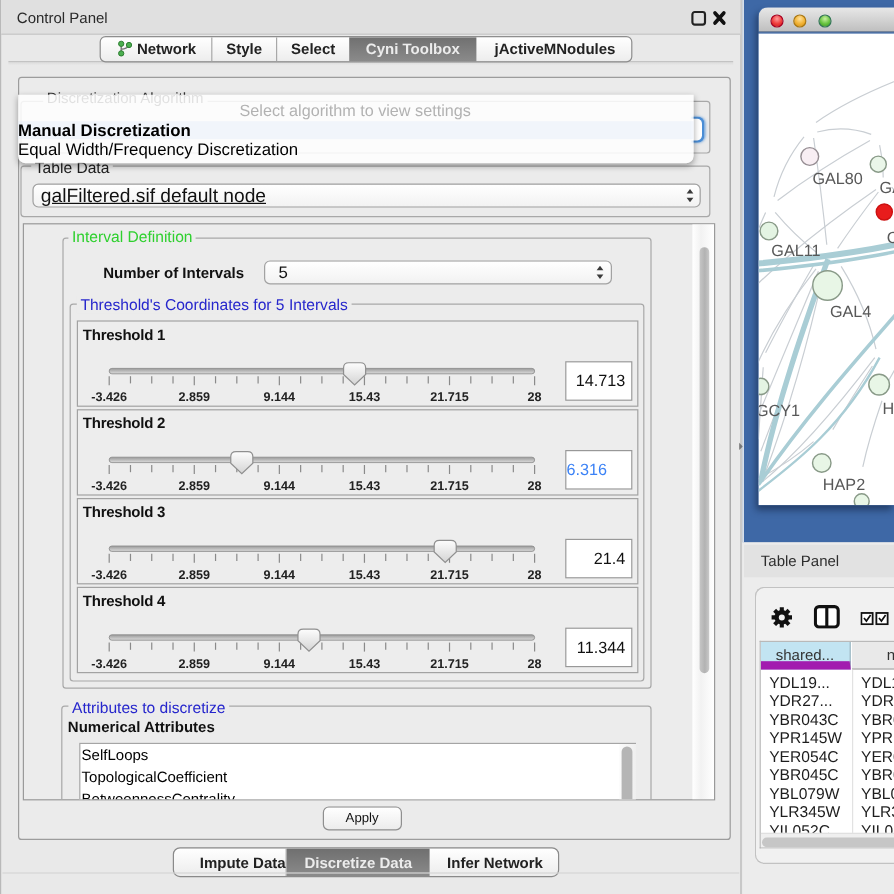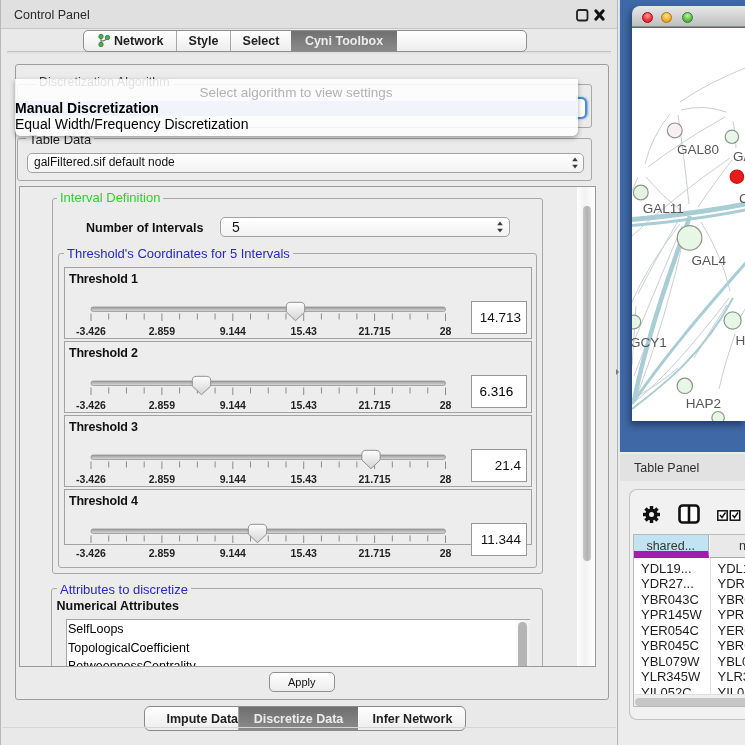--- a/index.html
+++ b/index.html
@@ -26,33 +26,34 @@
     <svg style="vertical-align:-3px" width="14" height="15" viewBox="0 0 14 15">
       <path d="M4 3.5 L4 11.5 M4 8 C7 8 9 7.5 10 5" stroke="#7a7a7a" stroke-width="1.2" fill="none"></path>
       <circle cx="4" cy="3.5" r="2.2" fill="#4caf50" stroke="#2a7a2e" stroke-width="0.8"></circle>
       <circle cx="4" cy="11.5" r="2.2" fill="#4caf50" stroke="#2a7a2e" stroke-width="0.8"></circle>
       <circle cx="10.5" cy="4.5" r="2.2" fill="#4caf50" stroke="#2a7a2e" stroke-width="0.8"></circle>
     </svg>
     Network</div>
   <div class="abs" style="left:93px;top:0;width:54px;height:22px;border-right:1px solid #a8a8a8;text-align:center;line-height:21px;">Style</div>
   <div class="abs" style="left:147px;top:0;width:60px;height:22px;text-align:center;line-height:21px;">Select</div>
   <div class="abs" style="left:207px;top:0;width:106px;height:22px;background:linear-gradient(#707070,#8d8d8d);color:#ececec;text-align:center;line-height:21px;">Cyni Toolbox</div>
+  <div class="abs" style="left:313px;top:0;width:131px;height:22px;text-align:center;line-height:21px;">jActiveMNodules</div>
 </div>
 
 <div class="abs" style="left:15px;top:64px;width:594px;height:636px;background:#ebebeb;border:1px solid #9c9c9c;border-radius:3px;"></div>
 
 <div class="abs" style="left:16.5px;top:84px;width:575px;height:44px;border:1px solid #a8a8a8;border-radius:3px;"></div>
 <div class="abs" style="left:36px;top:74.5px;font-size:12.5px;color:#333;background:#ebebeb;padding:0 3px;">Discretization Algorithm</div>
 
 <div class="abs" style="left:576px;top:96.5px;width:11px;height:22px;background:#fff;border:2.5px solid #4a8dd5;border-left:none;border-radius:0 6px 6px 0;box-shadow:1px 0 2px rgba(90,150,215,0.8);"></div>
 
 <div class="abs" style="left:16.5px;top:138px;width:575px;height:43px;border:1px solid #a8a8a8;border-radius:3px;"></div>
 <div class="abs" style="left:26px;top:132px;font-size:13px;color:#1e1e1e;background:#ebebeb;padding:0 3px;">Table Data</div>
 <div class="abs" style="left:27px;top:153px;width:557px;height:20px;background:linear-gradient(#ffffff,#f2f2f2);border:1px solid #a2a2a2;border-radius:5px;"></div>
-<div class="abs" style="left:34px;top:154.5px;font-size:12px;color:#111;">galFiltered.sif default node</div>
+<div class="abs" style="left:34px;top:154.5px;font-size:16px;color:#111;text-decoration:underline;">galFiltered.sif default node</div>
 <svg class="abs" style="left:569px;top:156px" width="12" height="14" viewBox="0 0 12 14">
   <path d="M6 1.5 L8.8 5.3 L3.2 5.3 Z" fill="#3a3a3a"></path>
     <path d="M6 12.5 L8.8 8.7 L3.2 8.7 Z" fill="#3a3a3a"></path>
 </svg>
 
 <div class="abs" id="scrollpane" style="left:19px;top:186px;width:577px;height:481px;border:1px solid #9a9a9a;background:#ececec;overflow:hidden;padding-left:33px;">
 
   <div class="abs" style="left:31.5px;top:10.5px;width:491.5px;height:376px;border:1px solid #a8a8a8;border-radius:3px;"></div>
   <div class="abs" style="left:37px;top:3px;font-size:13px;color:#2ed02e;background:#ececec;padding:0 3px;">Interval Definition</div>
 
@@ -148,21 +149,21 @@
         <path d="M342.78 15.5 V21.5" stroke="#8a8a8a" stroke-width="1"></path>
         <path d="M360.50 15.5 V23.0" stroke="#8a8a8a" stroke-width="1"></path>
       <text x="6.00" y="36.5" text-anchor="middle" font-size="10.5" font-weight="bold" fill="#222" font-family="Liberation Sans, sans-serif">-3.426</text>
         <text x="76.90" y="36.5" text-anchor="middle" font-size="10.5" font-weight="bold" fill="#222" font-family="Liberation Sans, sans-serif">2.859</text>
         <text x="147.80" y="36.5" text-anchor="middle" font-size="10.5" font-weight="bold" fill="#222" font-family="Liberation Sans, sans-serif">9.144</text>
         <text x="218.70" y="36.5" text-anchor="middle" font-size="10.5" font-weight="bold" fill="#222" font-family="Liberation Sans, sans-serif">15.43</text>
         <text x="289.60" y="36.5" text-anchor="middle" font-size="10.5" font-weight="bold" fill="#222" font-family="Liberation Sans, sans-serif">21.715</text>
         <text x="360.50" y="36.5" text-anchor="middle" font-size="10.5" font-weight="bold" fill="#222" font-family="Liberation Sans, sans-serif">28</text>
       <path d="M107.30 14 V8.5 Q107.30 4.3 111.70 4.3 H121.30 Q125.70 4.3 125.70 8.5 V14 L116.50 22.7 Z" fill="url(#thg)" stroke="#8f8f8f" stroke-width="1"></path>
     </svg>
-    <div class="abs" style="left:406.5px;top:33px;width:56px;height:33px;background:#fff;border:1px solid #989898;font-size:13.5px;color:#000000;text-align:center;line-height:31px;padding-right:5px;">6.316</div>
+    <div class="abs" style="left:406.5px;top:33px;width:56px;height:33px;background:#fff;border:1px solid #989898;font-size:13.5px;color:#3b82f6;text-align:left;line-height:31px;padding-right:5px;">6.316</div>
   </div>
   <div class="abs" style="left:43.5px;top:228px;width:468.5px;height:72px;border:1px solid #a2a2a2;background:#ededed;">
     <div class="abs" style="left:4.5px;top:4px;font-size:12.5px;letter-spacing:-0.2px;font-weight:bold;color:#111;">Threshold 3</div>
     <svg class="abs" style="left:20px;top:30px;overflow:visible" width="372" height="40" viewBox="0 0 372 40">
       <defs>
           <linearGradient id="trg228" x1="0" y1="0" x2="0" y2="1">
             <stop offset="0" stop-color="#9a9a9a"></stop>
             <stop offset="1" stop-color="#dcdcdc"></stop>
           </linearGradient>
       <linearGradient id="thg" x1="0" y1="0" x2="0" y2="1">
@@ -195,21 +196,21 @@
       <text x="6.00" y="36.5" text-anchor="middle" font-size="10.5" font-weight="bold" fill="#222" font-family="Liberation Sans, sans-serif">-3.426</text>
         <text x="76.90" y="36.5" text-anchor="middle" font-size="10.5" font-weight="bold" fill="#222" font-family="Liberation Sans, sans-serif">2.859</text>
         <text x="147.80" y="36.5" text-anchor="middle" font-size="10.5" font-weight="bold" fill="#222" font-family="Liberation Sans, sans-serif">9.144</text>
         <text x="218.70" y="36.5" text-anchor="middle" font-size="10.5" font-weight="bold" fill="#222" font-family="Liberation Sans, sans-serif">15.43</text>
         <text x="289.60" y="36.5" text-anchor="middle" font-size="10.5" font-weight="bold" fill="#222" font-family="Liberation Sans, sans-serif">21.715</text>
         <text x="360.50" y="36.5" text-anchor="middle" font-size="10.5" font-weight="bold" fill="#222" font-family="Liberation Sans, sans-serif">28</text>
       <path d="M276.80 14 V8.5 Q276.80 4.3 281.20 4.3 H290.80 Q295.20 4.3 295.20 8.5 V14 L286.00 22.7 Z" fill="url(#thg)" stroke="#8f8f8f" stroke-width="1"></path>
     </svg>
     <div class="abs" style="left:406.5px;top:33px;width:56px;height:33px;background:#fff;border:1px solid #989898;font-size:13.5px;color:#111;text-align:right;line-height:31px;padding-right:5px;">21.4</div>
   </div>
-  <div class="abs" style="left:43.5px;top:302px;width:468.5px;height:56px;border:1px solid #a2a2a2;background:#ededed;">
+  <div class="abs" style="left:43.5px;top:302px;width:468.5px;height:72px;border:1px solid #a2a2a2;background:#ededed;">
     <div class="abs" style="left:4.5px;top:4px;font-size:12.5px;letter-spacing:-0.2px;font-weight:bold;color:#111;">Threshold 4</div>
     <svg class="abs" style="left:20px;top:30px;overflow:visible" width="372" height="40" viewBox="0 0 372 40">
       <defs>
           <linearGradient id="trg302" x1="0" y1="0" x2="0" y2="1">
             <stop offset="0" stop-color="#9a9a9a"></stop>
             <stop offset="1" stop-color="#dcdcdc"></stop>
           </linearGradient>
       <linearGradient id="thg" x1="0" y1="0" x2="0" y2="1">
             <stop offset="0" stop-color="#fdfdfd"></stop>
             <stop offset="1" stop-color="#d4d4d4"></stop>

